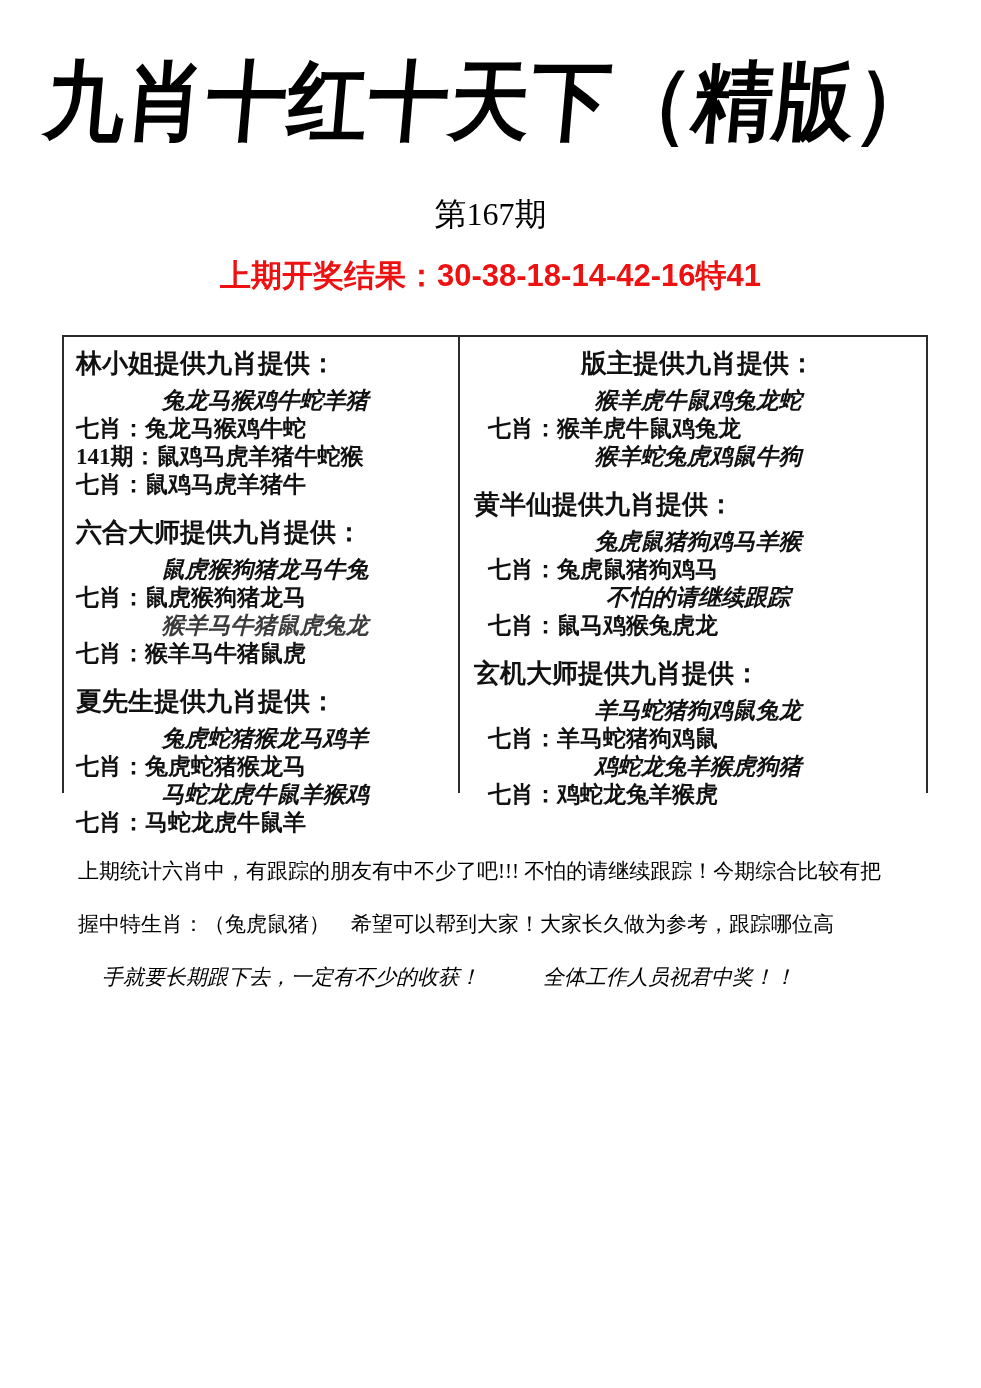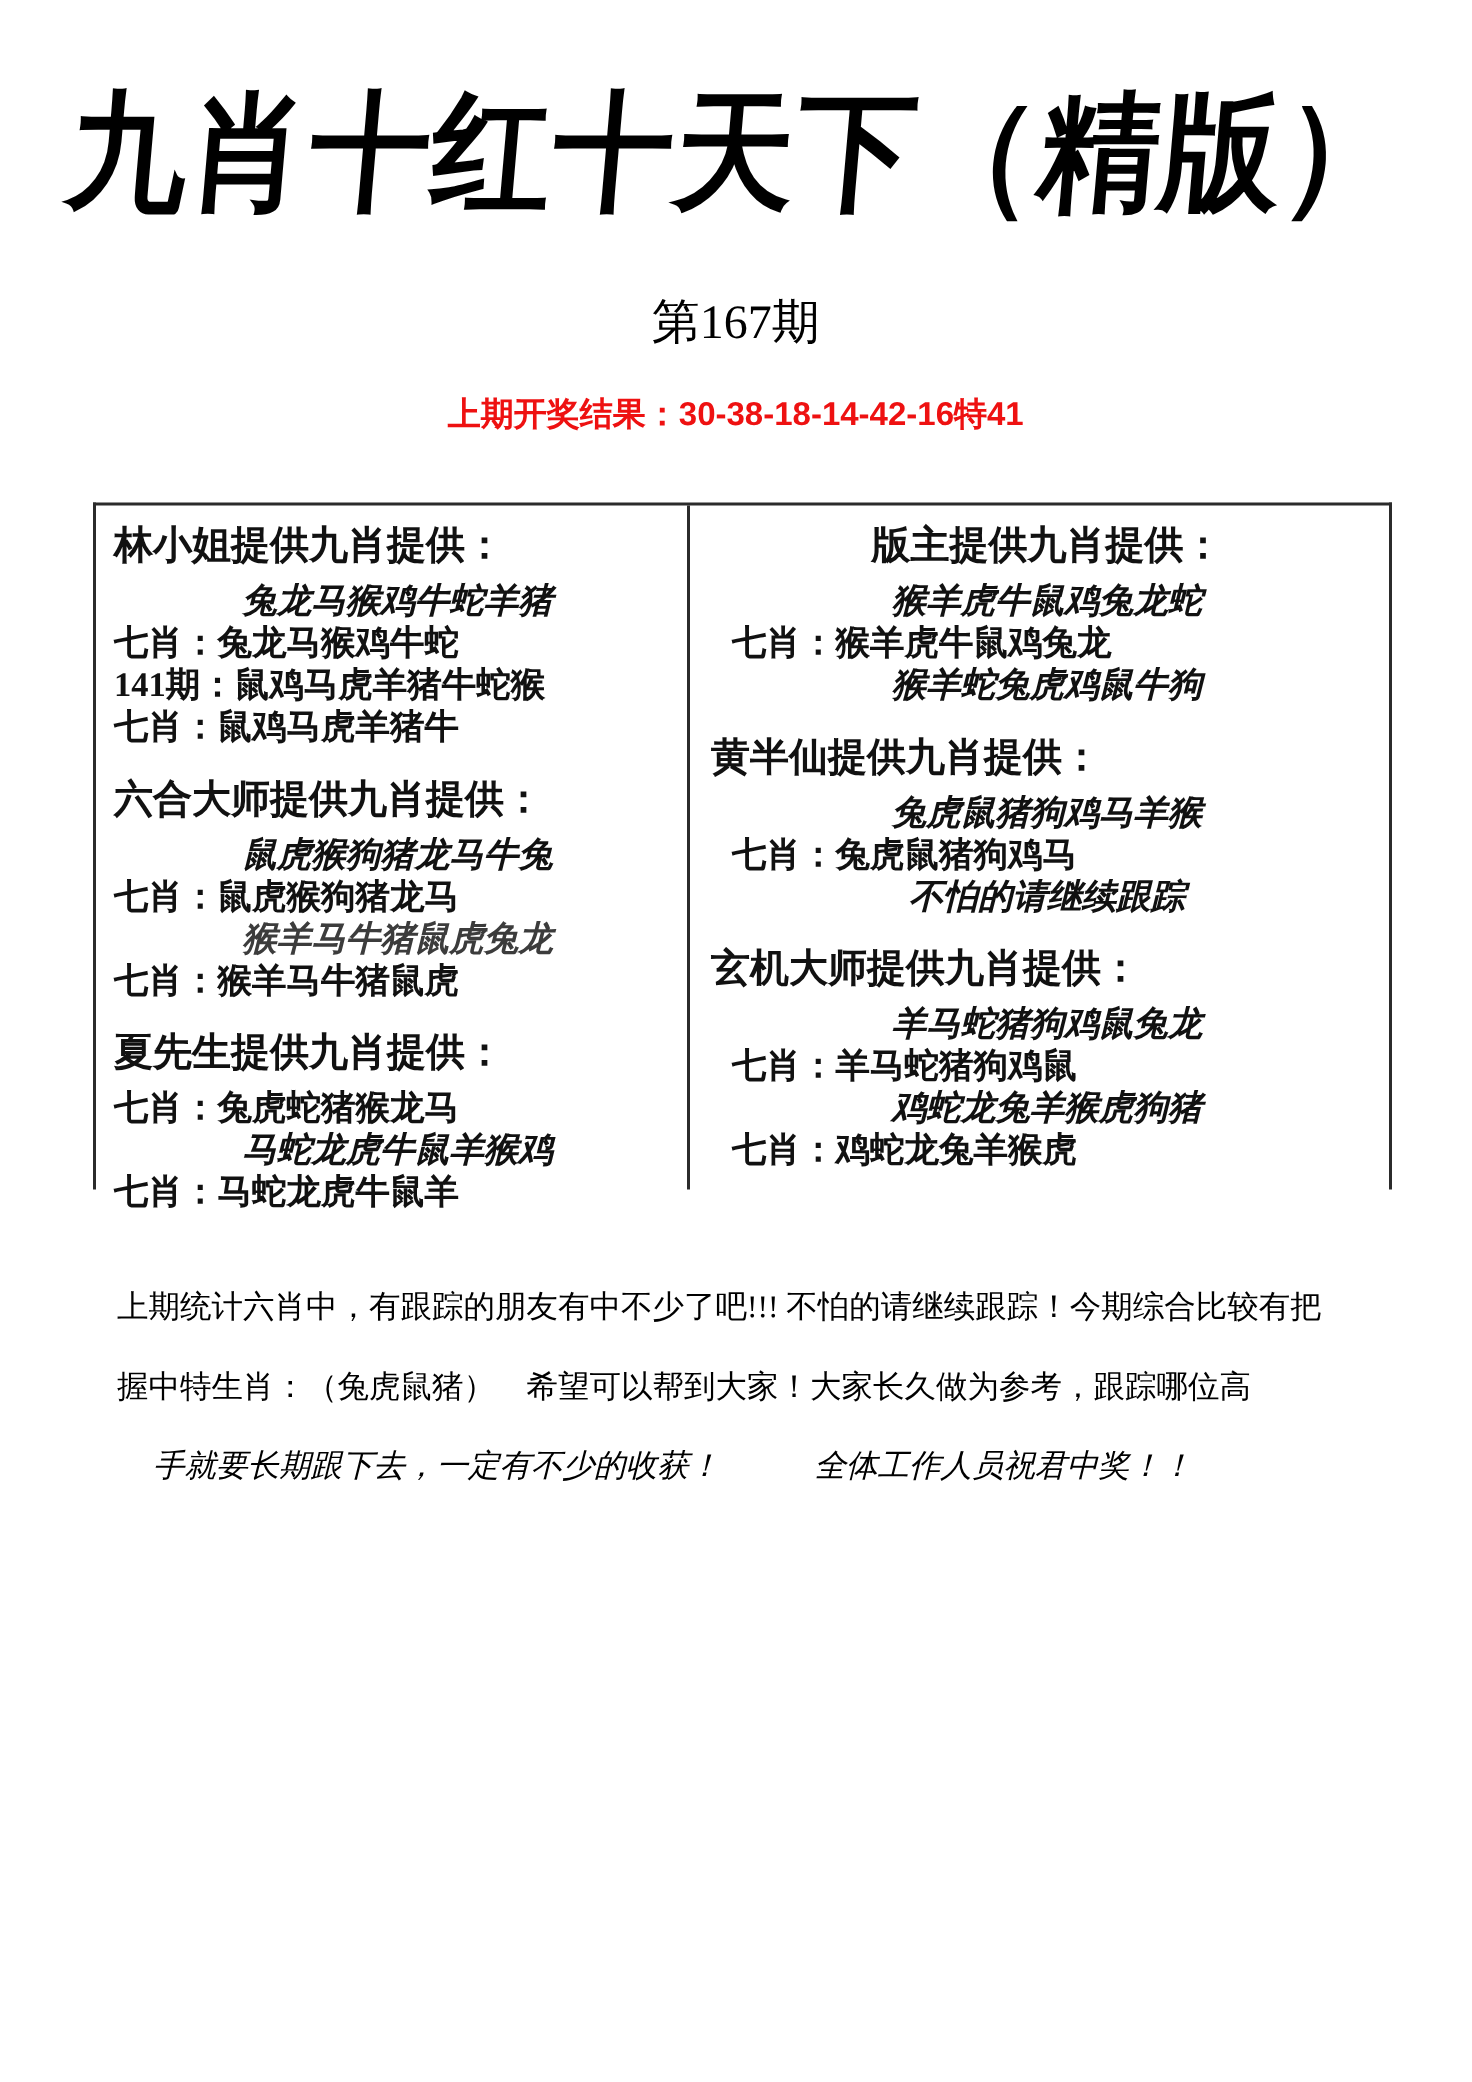--- a/index.html
+++ b/index.html
@@ -14,21 +14,21 @@
     line-height:1.25;color:#000;letter-spacing:1px;
     transform:skewX(-5deg) scaleY(1.08);white-space:nowrap;
   }
   .issue{
     position:absolute;top:196px;left:0;width:100%;text-align:center;
     font-size:32px;line-height:36px;color:#000;
   }
   .last-draw{
     position:absolute;top:258px;left:0;width:100%;text-align:center;
     font-family:"Liberation Sans", sans-serif;font-weight:700;
-    font-size:22px;line-height:36px;color:#ee1111;white-space:nowrap;
+    font-size:31px;line-height:36px;color:#ee1111;white-space:nowrap;
   }
   
   .board{
     position:absolute;top:335px;left:62px;width:866px;height:458px;
     box-sizing:border-box;display:flex;
     border-top:2px solid #2b2b2b;border-left:2px solid #2b2b2b;border-right:2px solid #2b2b2b;
   }
   .col{box-sizing:border-box;padding:10px 4px 0 12px;overflow:visible;}
   .col-left{width:396px;border-right:2px solid #2b2b2b;}
   .col-right{flex:1;padding-left:14px;}
@@ -76,20 +76,21 @@
     <section class="blk">
       <h3 class="blk-header">六合大师提供九肖提供：</h3>
       <div class="row nine">鼠虎猴狗猪龙马牛兔</div>
       <div class="row plain">七肖：鼠虎猴狗猪龙马</div>
       <div class="row nine faded">猴羊马牛猪鼠虎兔龙</div>
       <div class="row plain">七肖：猴羊马牛猪鼠虎</div>
     </section>
 
     <section class="blk">
       <h3 class="blk-header">夏先生提供九肖提供：</h3>
+      <div class="row nine">兔虎蛇猪猴龙马鸡羊</div>
       <div class="row plain">七肖：兔虎蛇猪猴龙马</div>
       <div class="row nine">马蛇龙虎牛鼠羊猴鸡</div>
       <div class="row plain">七肖：马蛇龙虎牛鼠羊</div>
     </section>
 
   </div>
 
   <div class="col col-right">
 
     <section class="blk">
@@ -97,20 +98,21 @@
       <div class="row nine">猴羊虎牛鼠鸡兔龙蛇</div>
       <div class="row plain">七肖：猴羊虎牛鼠鸡兔龙</div>
       <div class="row nine">猴羊蛇兔虎鸡鼠牛狗</div>
     </section>
 
     <section class="blk">
       <h3 class="blk-header">黄半仙提供九肖提供：</h3>
       <div class="row nine">兔虎鼠猪狗鸡马羊猴</div>
       <div class="row plain">七肖：兔虎鼠猪狗鸡马</div>
       <div class="row nine">不怕的请继续跟踪</div>
+      <div class="row plain">七肖：鼠马鸡猴兔虎龙</div>
     </section>
 
     <section class="blk">
       <h3 class="blk-header">玄机大师提供九肖提供：</h3>
       <div class="row nine">羊马蛇猪狗鸡鼠兔龙</div>
       <div class="row plain">七肖：羊马蛇猪狗鸡鼠</div>
       <div class="row nine">鸡蛇龙兔羊猴虎狗猪</div>
       <div class="row plain">七肖：鸡蛇龙兔羊猴虎</div>
     </section>
 

